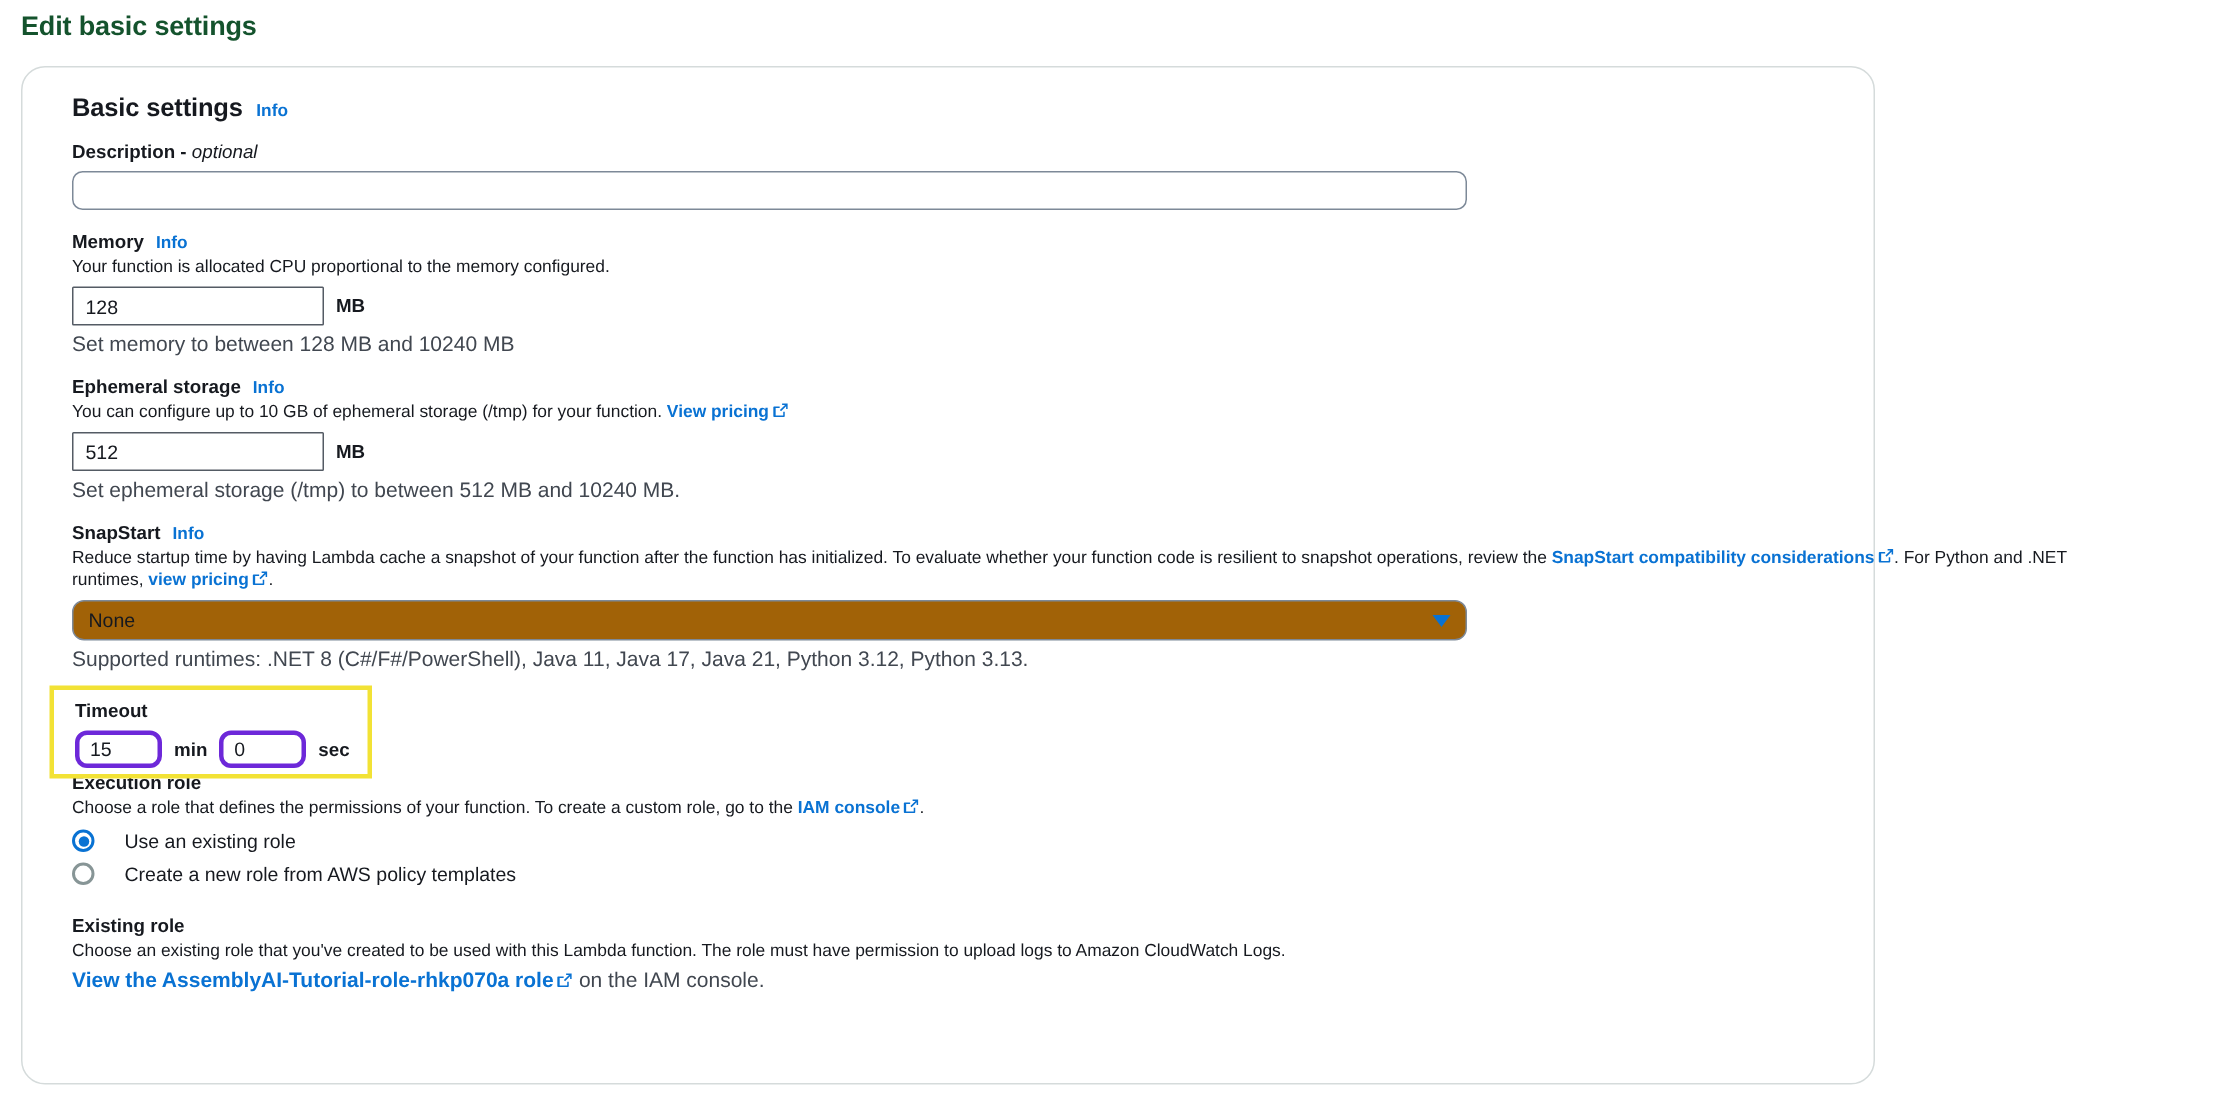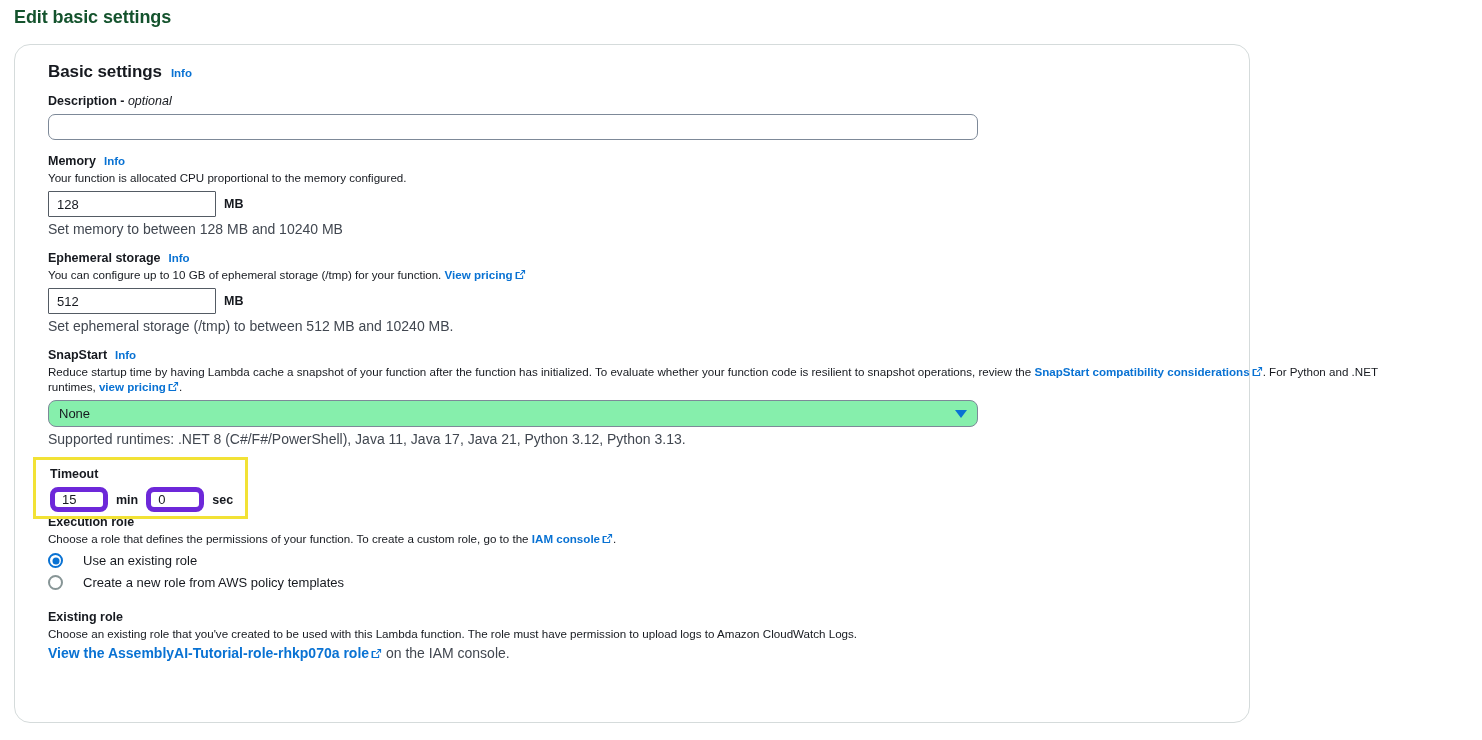--- a/index.html
+++ b/index.html
@@ -148,21 +148,21 @@
     position: relative;
     width: 930px;
     height: 27px;
     margin-top: 6px;
   }
   .select-box {
     width: 100%;
     height: 100%;
     border: 1px solid #7d8998;
     border-radius: 8px;
-    background: #86efac;
+    background: #a16207;
     display: flex;
     align-items: center;
     padding: 0 30px 0 10px;
     font-size: 13px;
     color: #16191f;
     cursor: pointer;
   }
   .caret {
     position: absolute;
     right: 11px;
@@ -182,21 +182,21 @@
     left: 18px;
     top: 412px;
     width: 215px;
     height: 62px;
     border: 3px solid #f2e235;
     padding: 7px 0 17px 14px;
   }
   .timeout-box .num-input {
     width: 58px;
     height: 25px;
-    border: 5px solid #6d28d9;
+    border: 3px solid #6d28d9;
     border-radius: 8px;
     text-align: left;
     padding: 0 7px;
   }
   .timeout-box .field-label { margin-bottom: 1px; }
 
   
   .radio-row {
     display: flex;
     align-items: center;

